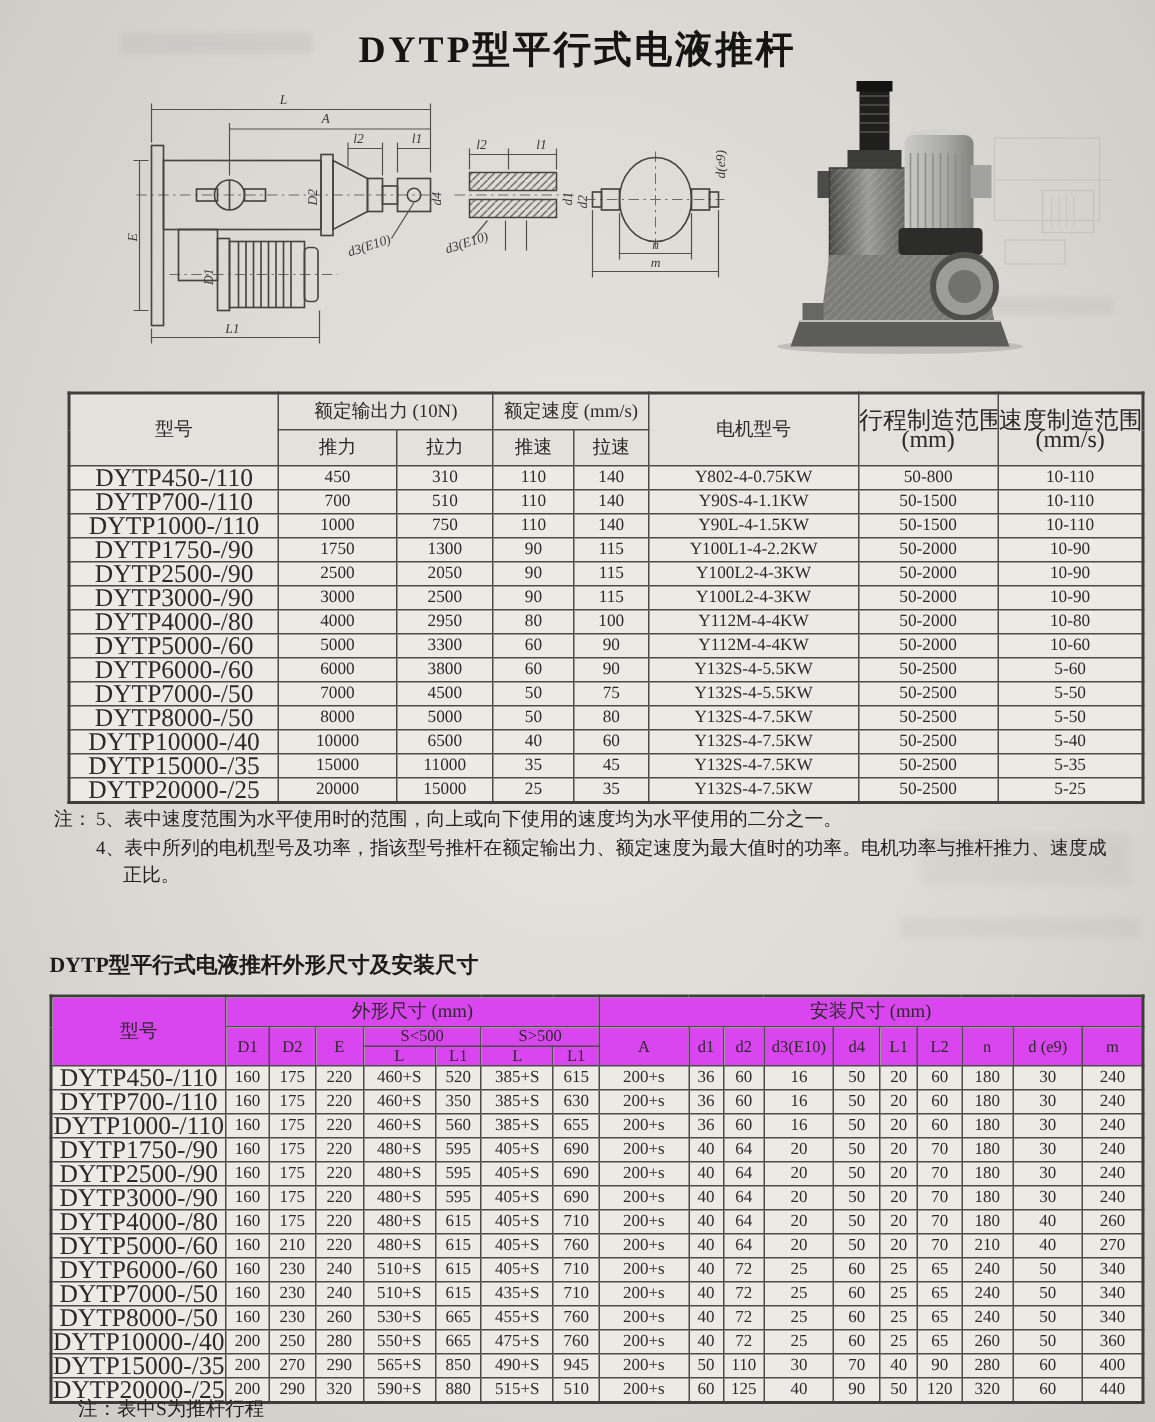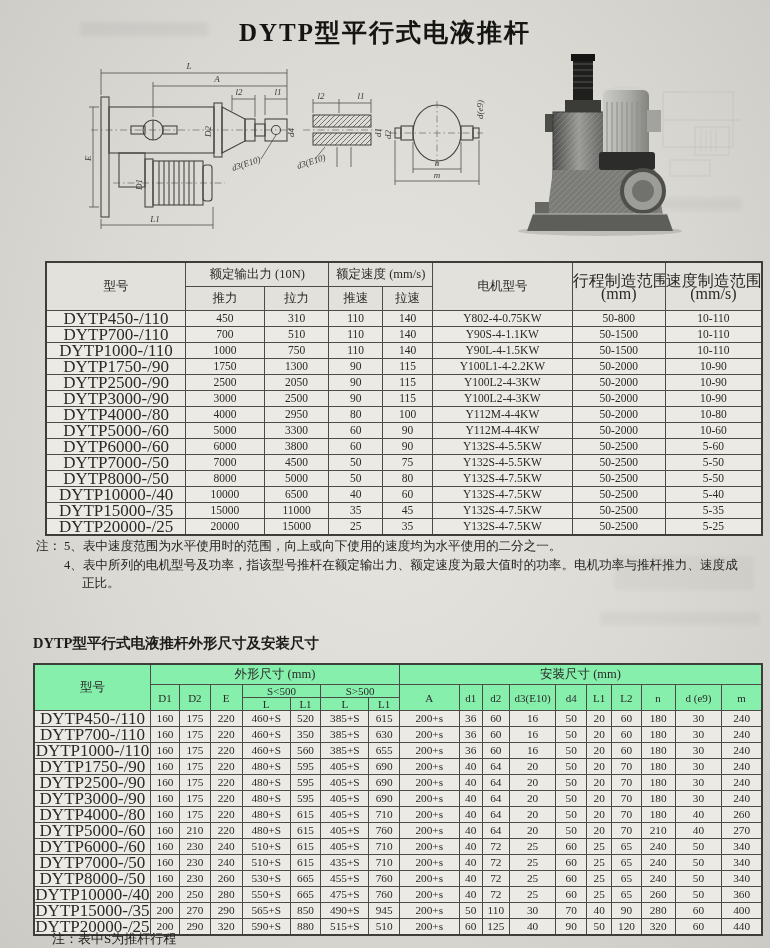--- a/index.html
+++ b/index.html
@@ -12,21 +12,21 @@
   .sec-title{position:absolute;font-size:14.5px;font-weight:700;color:#1c1c1a;white-space:nowrap;}
   .tbl-wrap{position:absolute;}
   table{border-collapse:collapse;table-layout:fixed;width:100%;background:#eceae5;
     border:2px solid #3d3d3a;}
   th,td{border:1px solid #4b4b47;text-align:center;padding:0;overflow:hidden;
     white-space:nowrap;font-weight:400;color:#2a2a28;}
   .t1 th{font-size:12.5px;height:23px;background:#e3e1db;}
   .t1 td{font-size:11.5px;height:15px;line-height:15px;}
   .t1 .two-line{line-height:13px;}
   .t1 .two-line div{font-size:16px;line-height:13px;}
-  .t2 th{font-size:11.5px;background:#86efac;}
+  .t2 th{font-size:11.5px;background:#d946ef;}
   .t2 .gh{height:19px;font-size:12.5px;}
   .t2 .sh{height:12px;font-size:11px;}
   .t2 td{font-size:11.3px;height:15px;line-height:15px;}
   td:first-child{font-size:17px;}
   .notes{position:absolute;left:36px;top:537px;width:706px;font-size:12.6px;
     line-height:18.6px;color:#232321;}
   .notes .prefix{position:absolute;left:0;top:0;}
   .note-item{margin-left:28px;padding-left:18px;text-indent:-18px;}
   .footnote{position:absolute;left:52px;top:930px;font-size:13px;color:#232321;}
   .drawing{position:absolute;left:85px;top:55px;width:400px;height:180px;}

